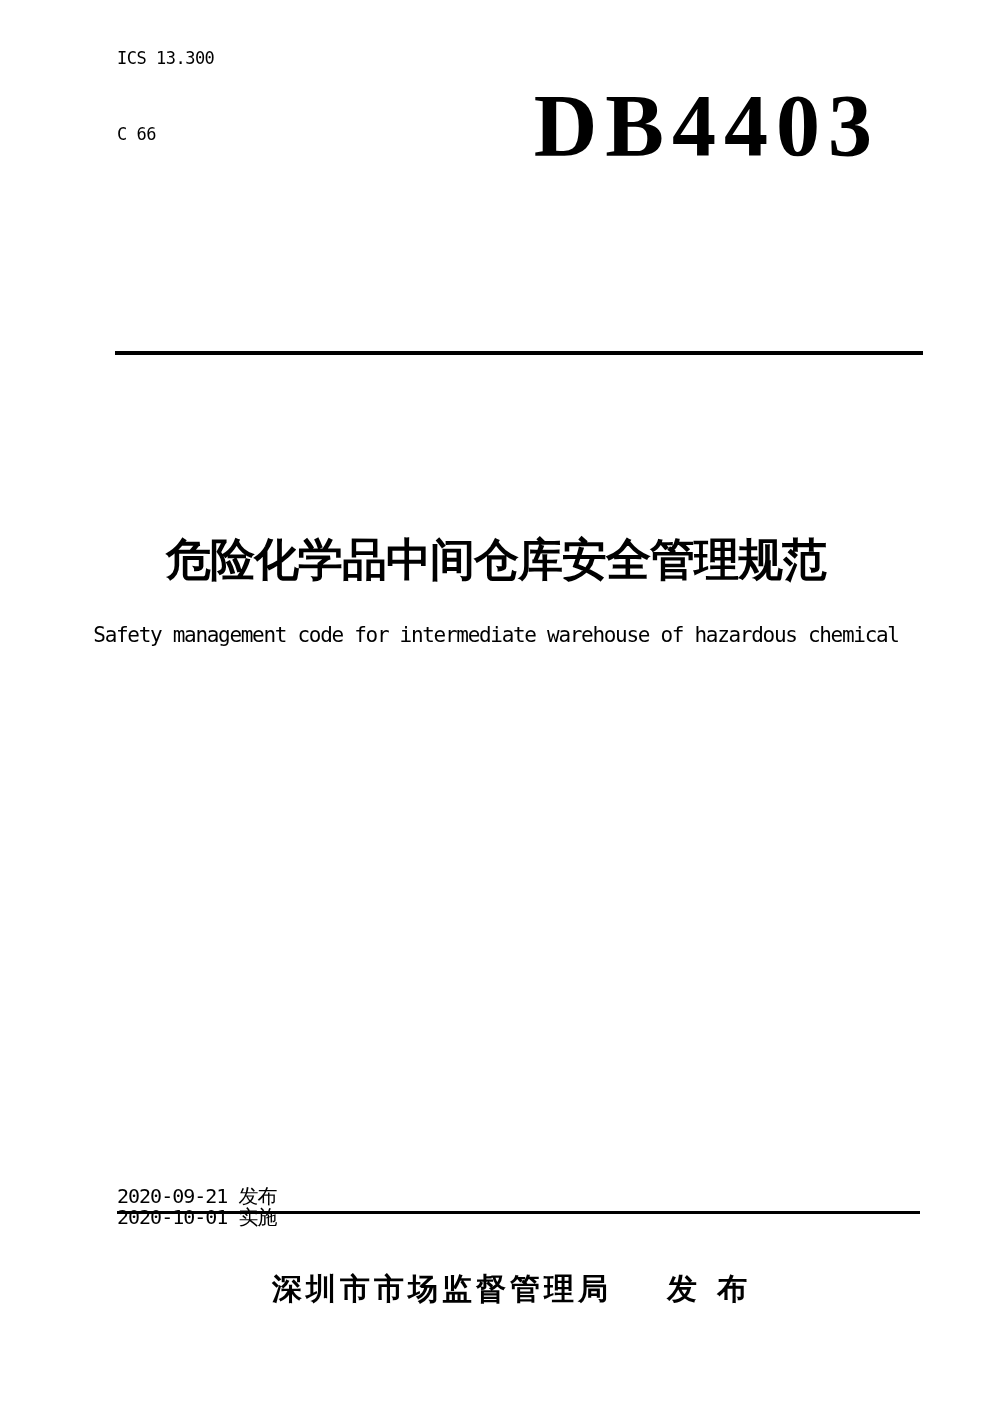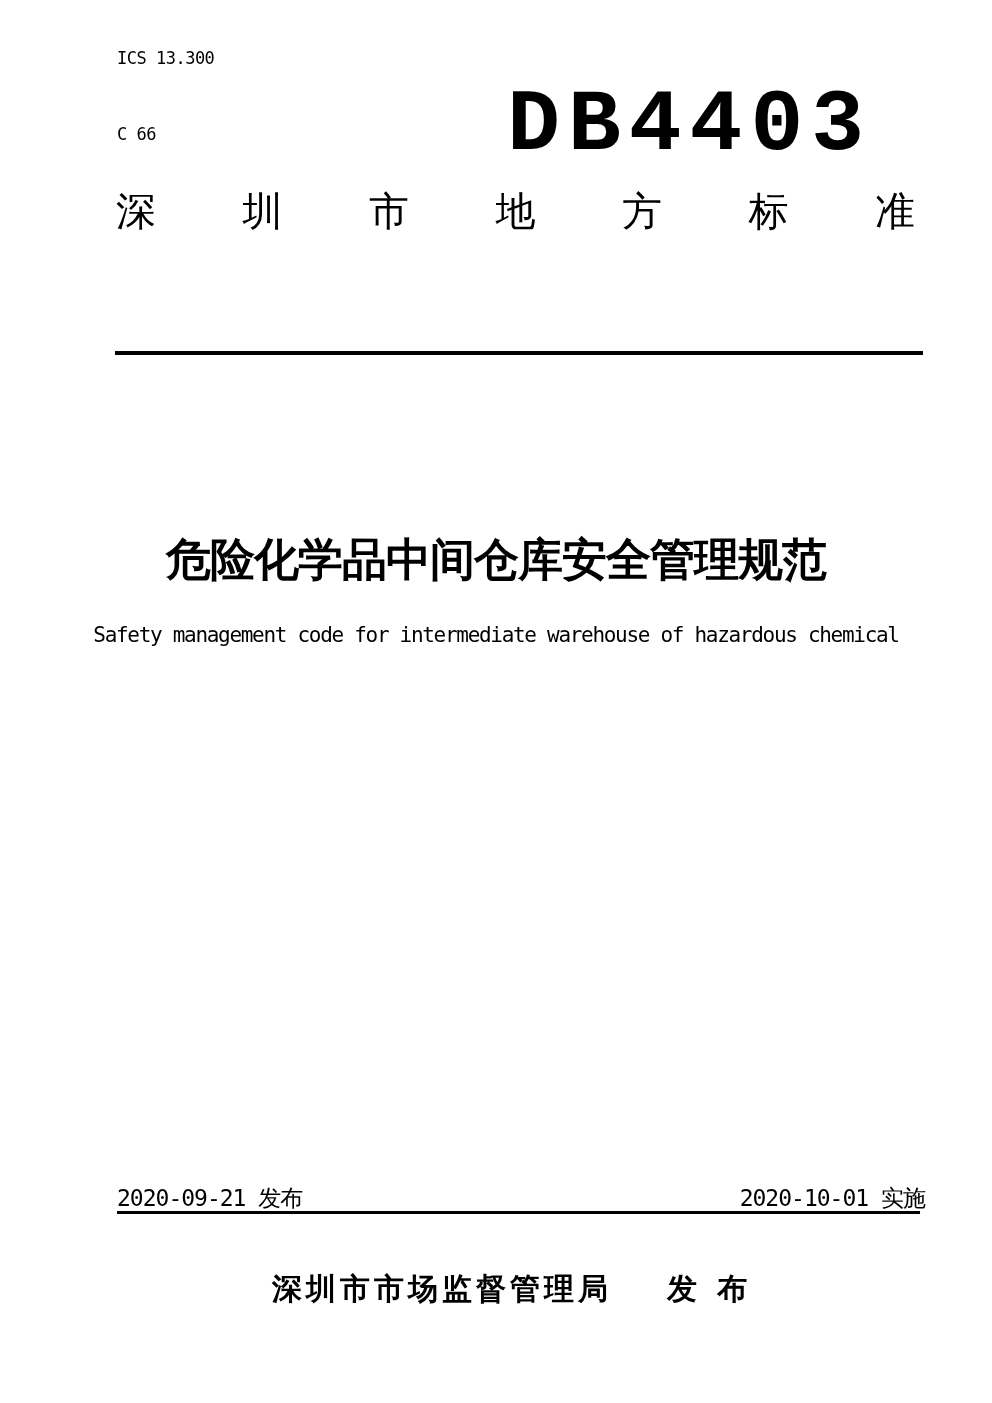--- a/index.html
+++ b/index.html
@@ -31,23 +31,23 @@
     left: 117px;
     top: 76px;
     font-family: "DejaVu Sans Mono", monospace;
     font-size: 17px;
     line-height: 1.2;
     letter-spacing: -0.5px;
     margin-top: 48px;
   }
   .db-logo {
     position: absolute;
-    right: 120px;
+    right: 112px;
     top: 82px;
-    font-family: Liberation Mono, monospace;
+    font-family: Liberation Serif, serif;
     font-weight: 700;
     font-size: 88px;
     line-height: 1;
     letter-spacing: 8px;
     white-space: nowrap;
   }
   .standard-type {
     position: absolute;
     left: 116px;
     top: 187px;
@@ -101,26 +101,27 @@
     line-height: 1.3;
     letter-spacing: -1.3px;
     white-space: nowrap;
   }
   .date-row {
     position: absolute;
     left: 117px;
     top: 1186px;
     width: 808px;
     display: flex;
-    justify-content: space-between;
+    justify-content: flex-start;
     font-family: "DejaVu Sans Mono", monospace;
-    font-size: 23px;
+    font-size: 20px;
     line-height: 1.05;
     letter-spacing: -1px;
     white-space: nowrap;
+    flex-direction: column;
   }
   .rule-bottom {
     position: absolute;
     left: 117px;
     top: 1211px;
     width: 803px;
     height: 3px;
     background: #000000;
   }
   .publisher-row {
@@ -147,21 +148,20 @@
 <body>
 
 <div class="page">
 
   <div class="ics-code">ICS 13.300</div>
 
   <div class="class-code">C 66</div>
 
   <div class="db-logo">DB4403</div>
 
-  <div class="standard-type">深圳市地方标准</div>
 
 
   <div class="rule-top"></div>
 
   <h1 class="doc-title">危险化学品中间仓库安全管理规范</h1>
 
   <div class="doc-subtitle">Safety management code for intermediate warehouse of hazardous chemical</div>
 
   <div class="date-row">
     <span class="issue-date">2020-09-21 发布</span>

